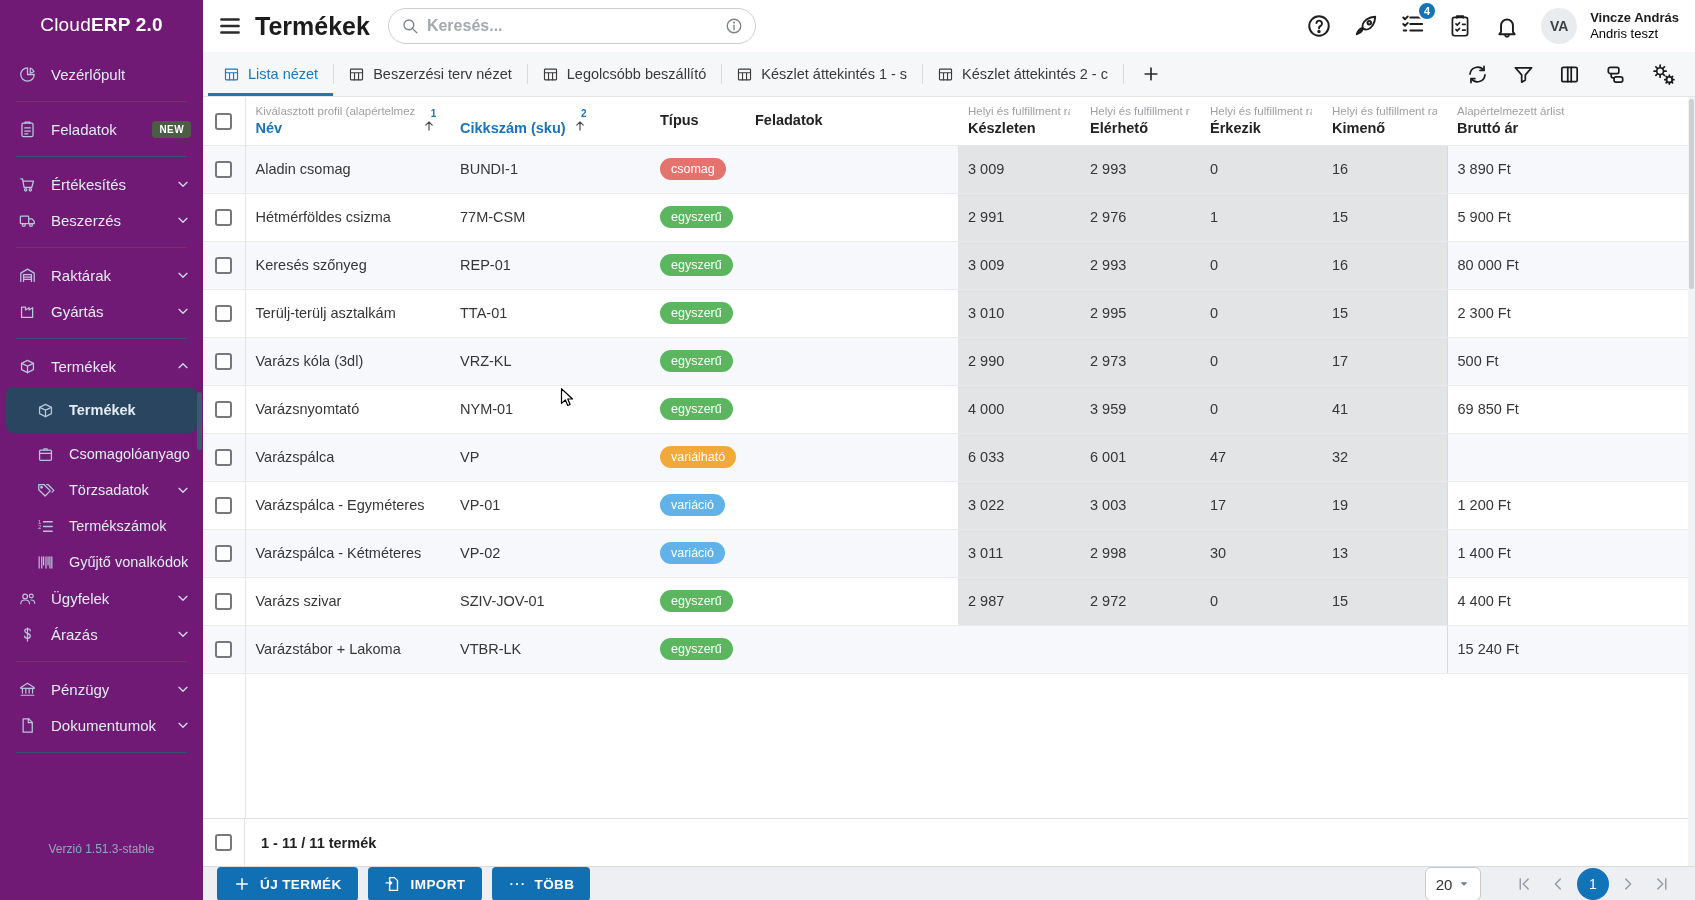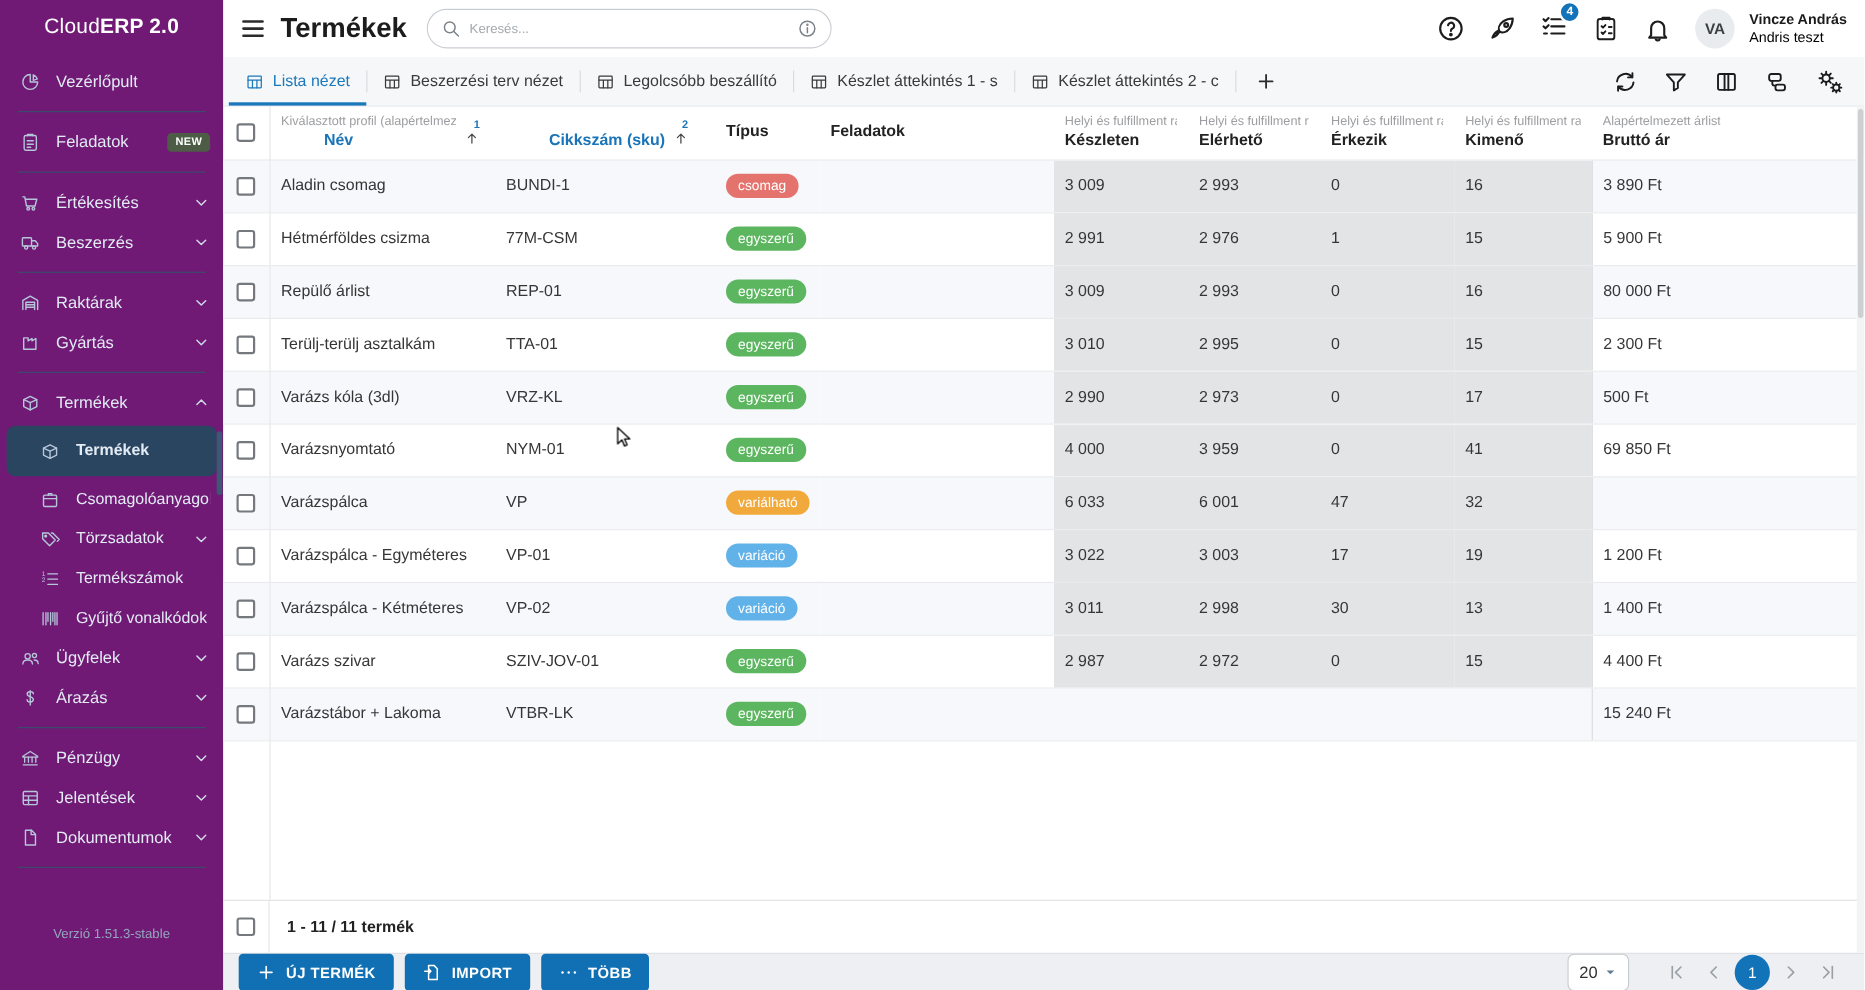--- a/index.html
+++ b/index.html
@@ -25,21 +25,21 @@
 
   
   .main { flex:1; min-width:0; display:flex; flex-direction:column; position:relative; }
 
   
   .topbar { height:52px; flex:none; background:#fff; display:flex; align-items:center; padding:0 16px 0 10px; }
   .hamburger { width:26px; height:26px; color:#2b2b2b; margin:0 12px 0 4px; cursor:pointer; }
   .page-title { font-size:25px; color:#1c1c1c; margin-right:18px; white-space:nowrap; }
   .searchbox { width:368px; height:36px; border:1px solid #c9cdd2; border-radius:18px; display:flex; align-items:center; padding:0 12px; background:#fff; }
   .searchbox .icn { width:18px; height:18px; color:#7d8288; flex:none; }
-  .searchbox input { border:none; outline:none; flex:1; min-width:0; font-size:12px; color:#333; margin:12px 8px; font-family:inherit; background:transparent; }
+  .searchbox input { border:none; outline:none; flex:1; min-width:0; font-size:16px; color:#333; margin:12px 8px; font-family:inherit; background:transparent;font-weight:bold; }
   .searchbox input::placeholder { color:#a3a9af; }
   .topbar-right { margin-left:auto; display:flex; align-items:center; gap:21px; }
   .tb-icon { width:26px; height:26px; color:#1d1d1d; cursor:pointer; }
   .notif-wrap { position:relative; }
   .notif-badge { position:absolute; top:-10px; right:-11px; background:#1273b8; color:#fff; border-radius:10px; min-width:20px; height:20px; font-size:11px; font-weight:bold; display:flex; align-items:center; justify-content:center; border:2px solid #fff; }
   .avatar { width:36px; height:36px; border-radius:50%; background:#e9ecef; color:#3c4043; font-size:14px; font-weight:bold; display:flex; align-items:center; justify-content:center; flex:none; }
   .user-block { line-height:1.25; margin-left:-8px; }
   .user-name { font-size:13px; font-weight:bold; color:#1b1b1b; white-space:nowrap; }
   .user-sub { font-size:13px; color:#000000; white-space:nowrap; }
 
@@ -59,21 +59,21 @@
   
   .content { flex:1; min-height:0; background:#fff; display:flex; flex-direction:column; position:relative; }
   table { border-collapse:collapse; table-layout:fixed; width:1485px; flex:none; }
   th, td { text-align:left; overflow:hidden; white-space:nowrap; }
   thead th { height:48px; vertical-align:middle; padding:0 10px; border-bottom:1px solid #e7e7e7; }
   th.check, td.check { padding:0; text-align:center; border-right:1px solid #e3e4e6; }
   .th-flex { display:flex; align-items:center; }
   .th-labels { min-width:0; overflow:hidden; }
   .th-top { font-size:11.5px; color:#9c9ea1; font-weight:normal; height:15px; line-height:15px; }
   .th-main { font-size:14.5px; font-weight:bold; color:#222; line-height:19px; }
-  th.sorted .th-main { color:#1a74b8;margin-left:39px; }
+  th.sorted .th-main { color:#1a74b8; }
   .th-sort { display:flex; flex-direction:column; align-items:center; margin-left:7px; flex:none; }
   .th-sup { font-size:10px; color:#1a74b8; height:10px; line-height:10px; align-self:flex-end; }
   .sort-arrow { width:14px; height:14px; color:#4a4a4a; }
   tbody td { height:48px; padding:0 10px; border-bottom:1px solid #e9eaec; font-size:14.5px; color:#363636; }
   tbody tr:nth-child(odd) { background:#f6f8fb; }
   td.stock.gray { background:#e3e4e5; }
   td.price { border-left:1px solid #d7d9db; }
   .cbx { display:inline-block; width:17px; height:17px; border:2px solid #75797e; border-radius:3px; background:#fff; vertical-align:middle; cursor:pointer; }
   .badge { display:inline-block; padding:4px 11px; border-radius:12px; color:#fff; font-size:12.5px; }
   .content-filler { flex:1; position:relative; }
@@ -289,34 +289,20 @@
         </div>
         <div class="sb-divider"></div>
         <div class="sb-item">
           <span class="icn sb-icon">
             <svg viewBox="0 0 24 24" fill="none" stroke="currentColor" stroke-width="1.5" stroke-linecap="round" stroke-linejoin="round">
               <path d="M3.5 9.5L12 4l8.5 5.5v1h-17z"></path>
               <path d="M5.6 10.5v6M9.9 10.5v6M14.1 10.5v6M18.4 10.5v6M4 19.3h16"></path>
             </svg>
           </span>
           <span class="sb-label">Pénzügy</span>
-          <span class="icn sb-chevron">
-            <svg viewBox="0 0 24 24" fill="none" stroke="currentColor" stroke-width="2" stroke-linecap="round" stroke-linejoin="round">
-              <path d="M6 9.5l6 6 6-6"></path>
-            </svg>
-          </span>
-        </div>
-        <div class="sb-item">
-          <span class="icn sb-icon">
-            <svg viewBox="0 0 24 24" fill="none" stroke="currentColor" stroke-width="1.6" stroke-linecap="round" stroke-linejoin="round">
-              <rect x="4" y="4.5" width="16" height="15" rx="1.5"></rect>
-              <path d="M4 9.5h16M10 9.5v10M4 14.5h16"></path>
-            </svg>
-          </span>
-          <span class="sb-label">Jelentések</span>
           <span class="icn sb-chevron">
             <svg viewBox="0 0 24 24" fill="none" stroke="currentColor" stroke-width="2" stroke-linecap="round" stroke-linejoin="round">
               <path d="M6 9.5l6 6 6-6"></path>
             </svg>
           </span>
         </div>
         <div class="sb-item">
           <span class="icn sb-icon">
             <svg viewBox="0 0 24 24" fill="none" stroke="currentColor" stroke-width="1.6" stroke-linecap="round" stroke-linejoin="round">
               <path d="M6.5 3.5h7L18 8v12.5H6.5z"></path>
@@ -628,21 +614,21 @@
               <td><span class="badge" style="background: rgb(92, 182, 96);">egyszerű</span></td>
               <td></td>
               <td class="stock gray">2 991</td>
               <td class="stock gray">2 976</td>
               <td class="stock gray">1</td>
               <td class="stock gray">15</td>
               <td class="price">5 900 Ft</td>
             </tr>
             <tr>
               <td class="check"><span class="cbx"></span></td>
-              <td>Repülő árlist</td>
+              <td>Keresés szőnyeg</td>
               <td>REP-01</td>
               <td><span class="badge" style="background: rgb(92, 182, 96);">egyszerű</span></td>
               <td></td>
               <td class="stock gray">3 009</td>
               <td class="stock gray">2 993</td>
               <td class="stock gray">0</td>
               <td class="stock gray">16</td>
               <td class="price">80 000 Ft</td>
             </tr>
             <tr>

